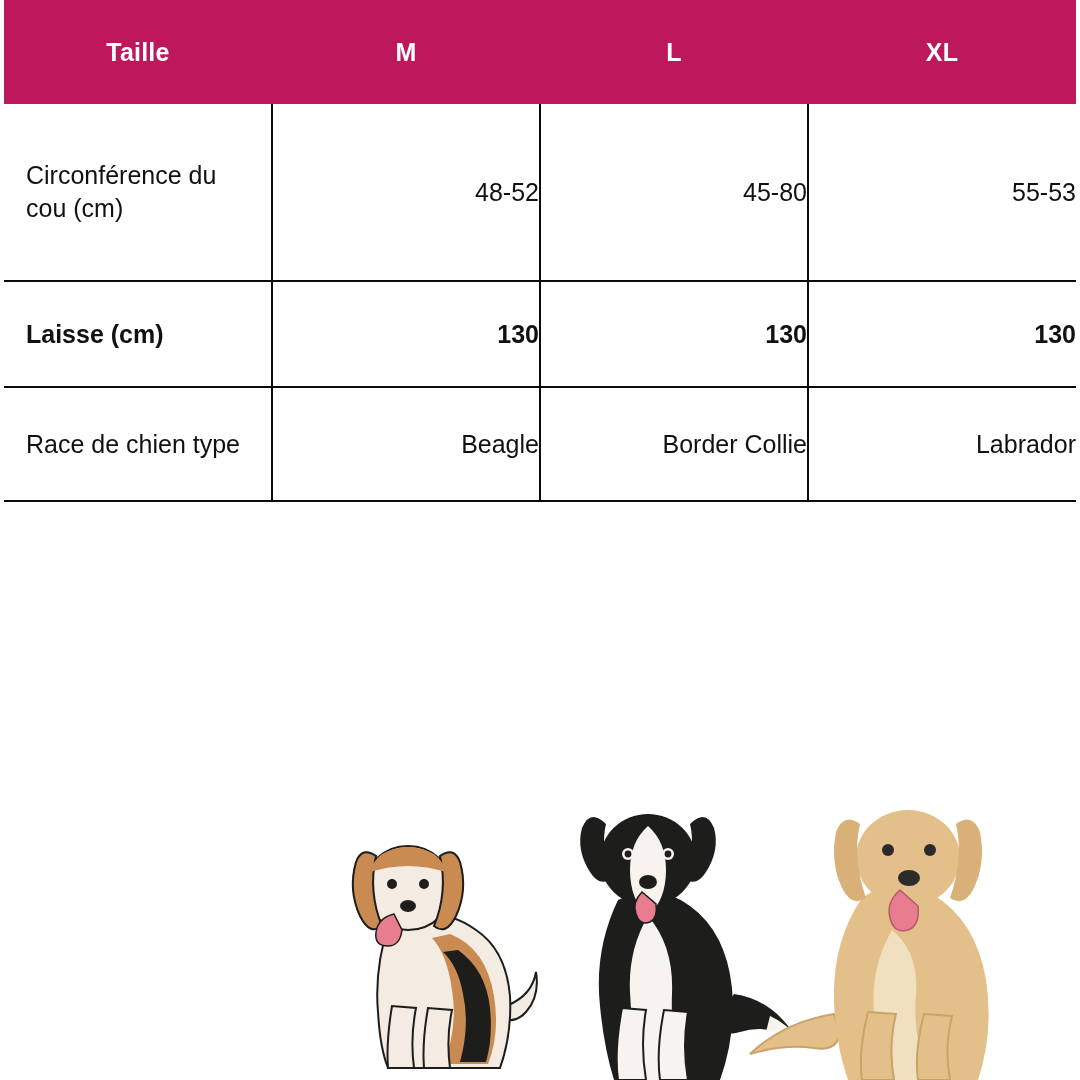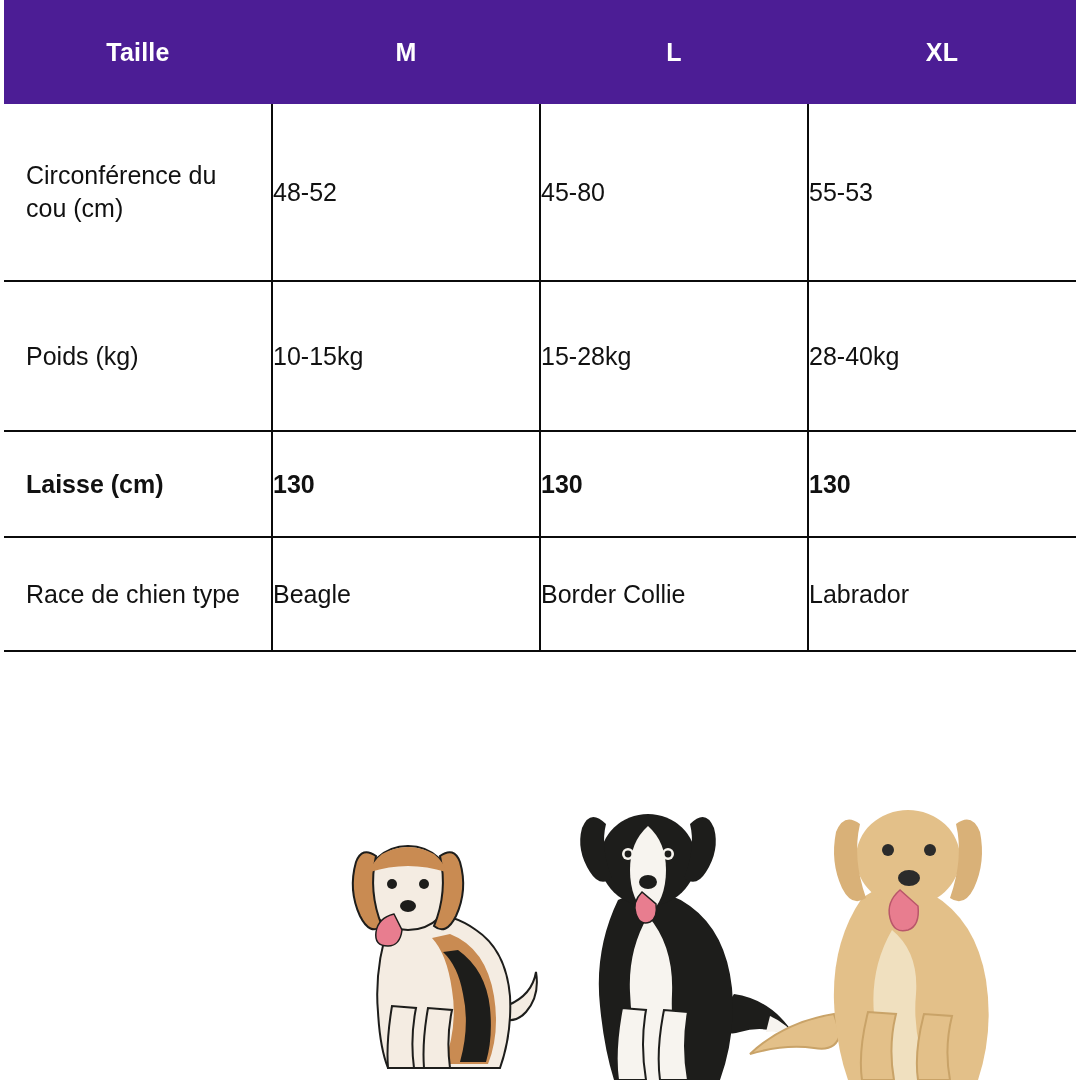--- a/index.html
+++ b/index.html
@@ -26,21 +26,21 @@
     table-layout: fixed;
     width: 1072px;
     margin: 0 0 0 4px;
   }
   table.size-table col.c0 { width: 268px; }
   table.size-table col.c1 { width: 268px; }
   table.size-table col.c2 { width: 268px; }
   table.size-table col.c3 { width: 268px; }
 
   thead th {
-    background: #4c1d95;
+    background: #be185d;
     color: #ffffff;
     font-size: 25px;
     font-weight: bold;
     height: 104px;
     padding: 0;
     text-align: center;
     border: none;
     letter-spacing: 0.2px;
   }
   thead th.first-head {
@@ -54,21 +54,21 @@
     padding: 0 0 0 0;
     vertical-align: middle;
   }
   tbody td.label {
     text-align: left;
     padding-left: 22px;
     padding-right: 17px;
     line-height: 1.32;
   }
   tbody td.val {
-    text-align: left;
+    text-align: right;
   }
   tbody tr.r-tall td { height: 176px; }
   tbody tr.r-mid  td { height: 148px; }
   tbody tr.r-short td { height: 104px; font-weight: bold; }
   tbody tr.r-breed td { height: 112px; }
 
   tbody tr:first-child td { border-top: none; }
   tbody td:first-child { border-left: none; }
   tbody td:last-child { border-right: none; }
 
@@ -108,26 +108,20 @@
         <th>XL</th>
       </tr>
     </thead>
     <tbody>
       <tr class="r-tall">
         <td class="label">Circonférence du cou (cm)</td>
         <td class="val">48-52</td>
         <td class="val">45-80</td>
         <td class="val">55-53</td>
       </tr>
-      <tr class="r-mid">
-        <td class="label">Poids (kg)</td>
-        <td class="val">10-15kg</td>
-        <td class="val">15-28kg</td>
-        <td class="val">28-40kg</td>
-      </tr>
       <tr class="r-short">
         <td class="label">Laisse (cm)</td>
         <td class="val">130</td>
         <td class="val">130</td>
         <td class="val">130</td>
       </tr>
       <tr class="r-breed">
         <td class="label">Race de chien type</td>
         <td class="val">Beagle</td>
         <td class="val">Border Collie</td>

